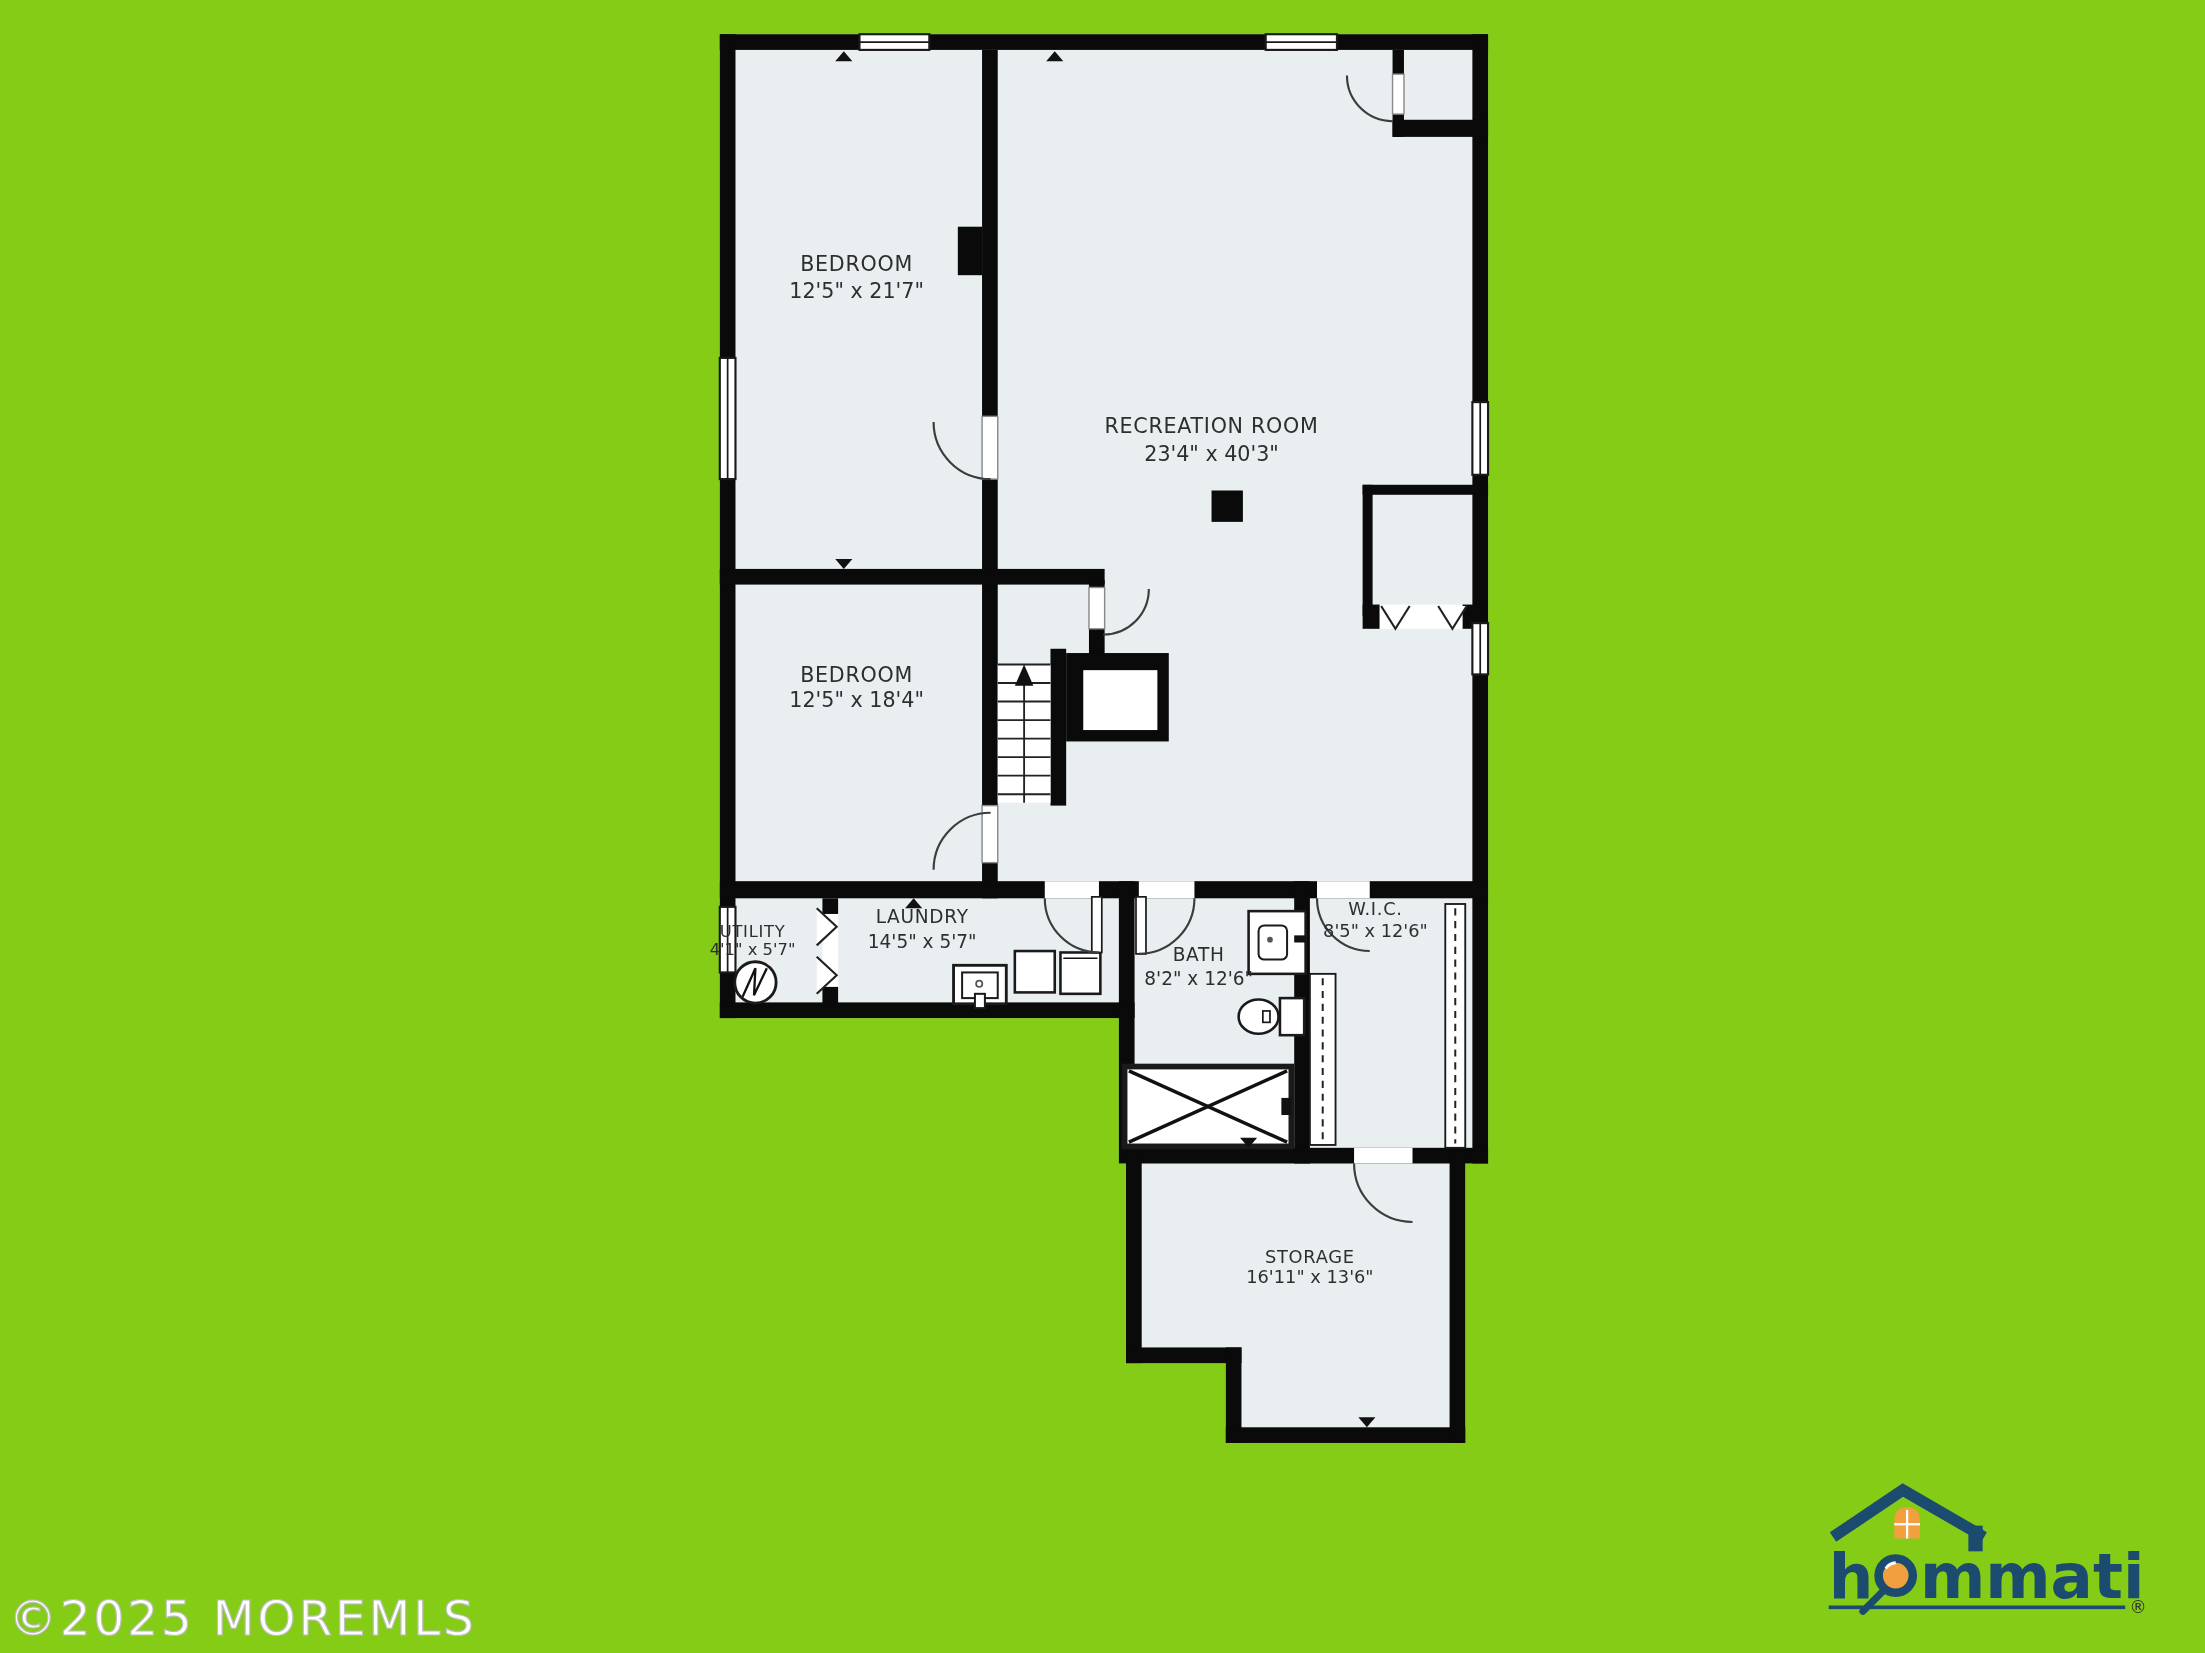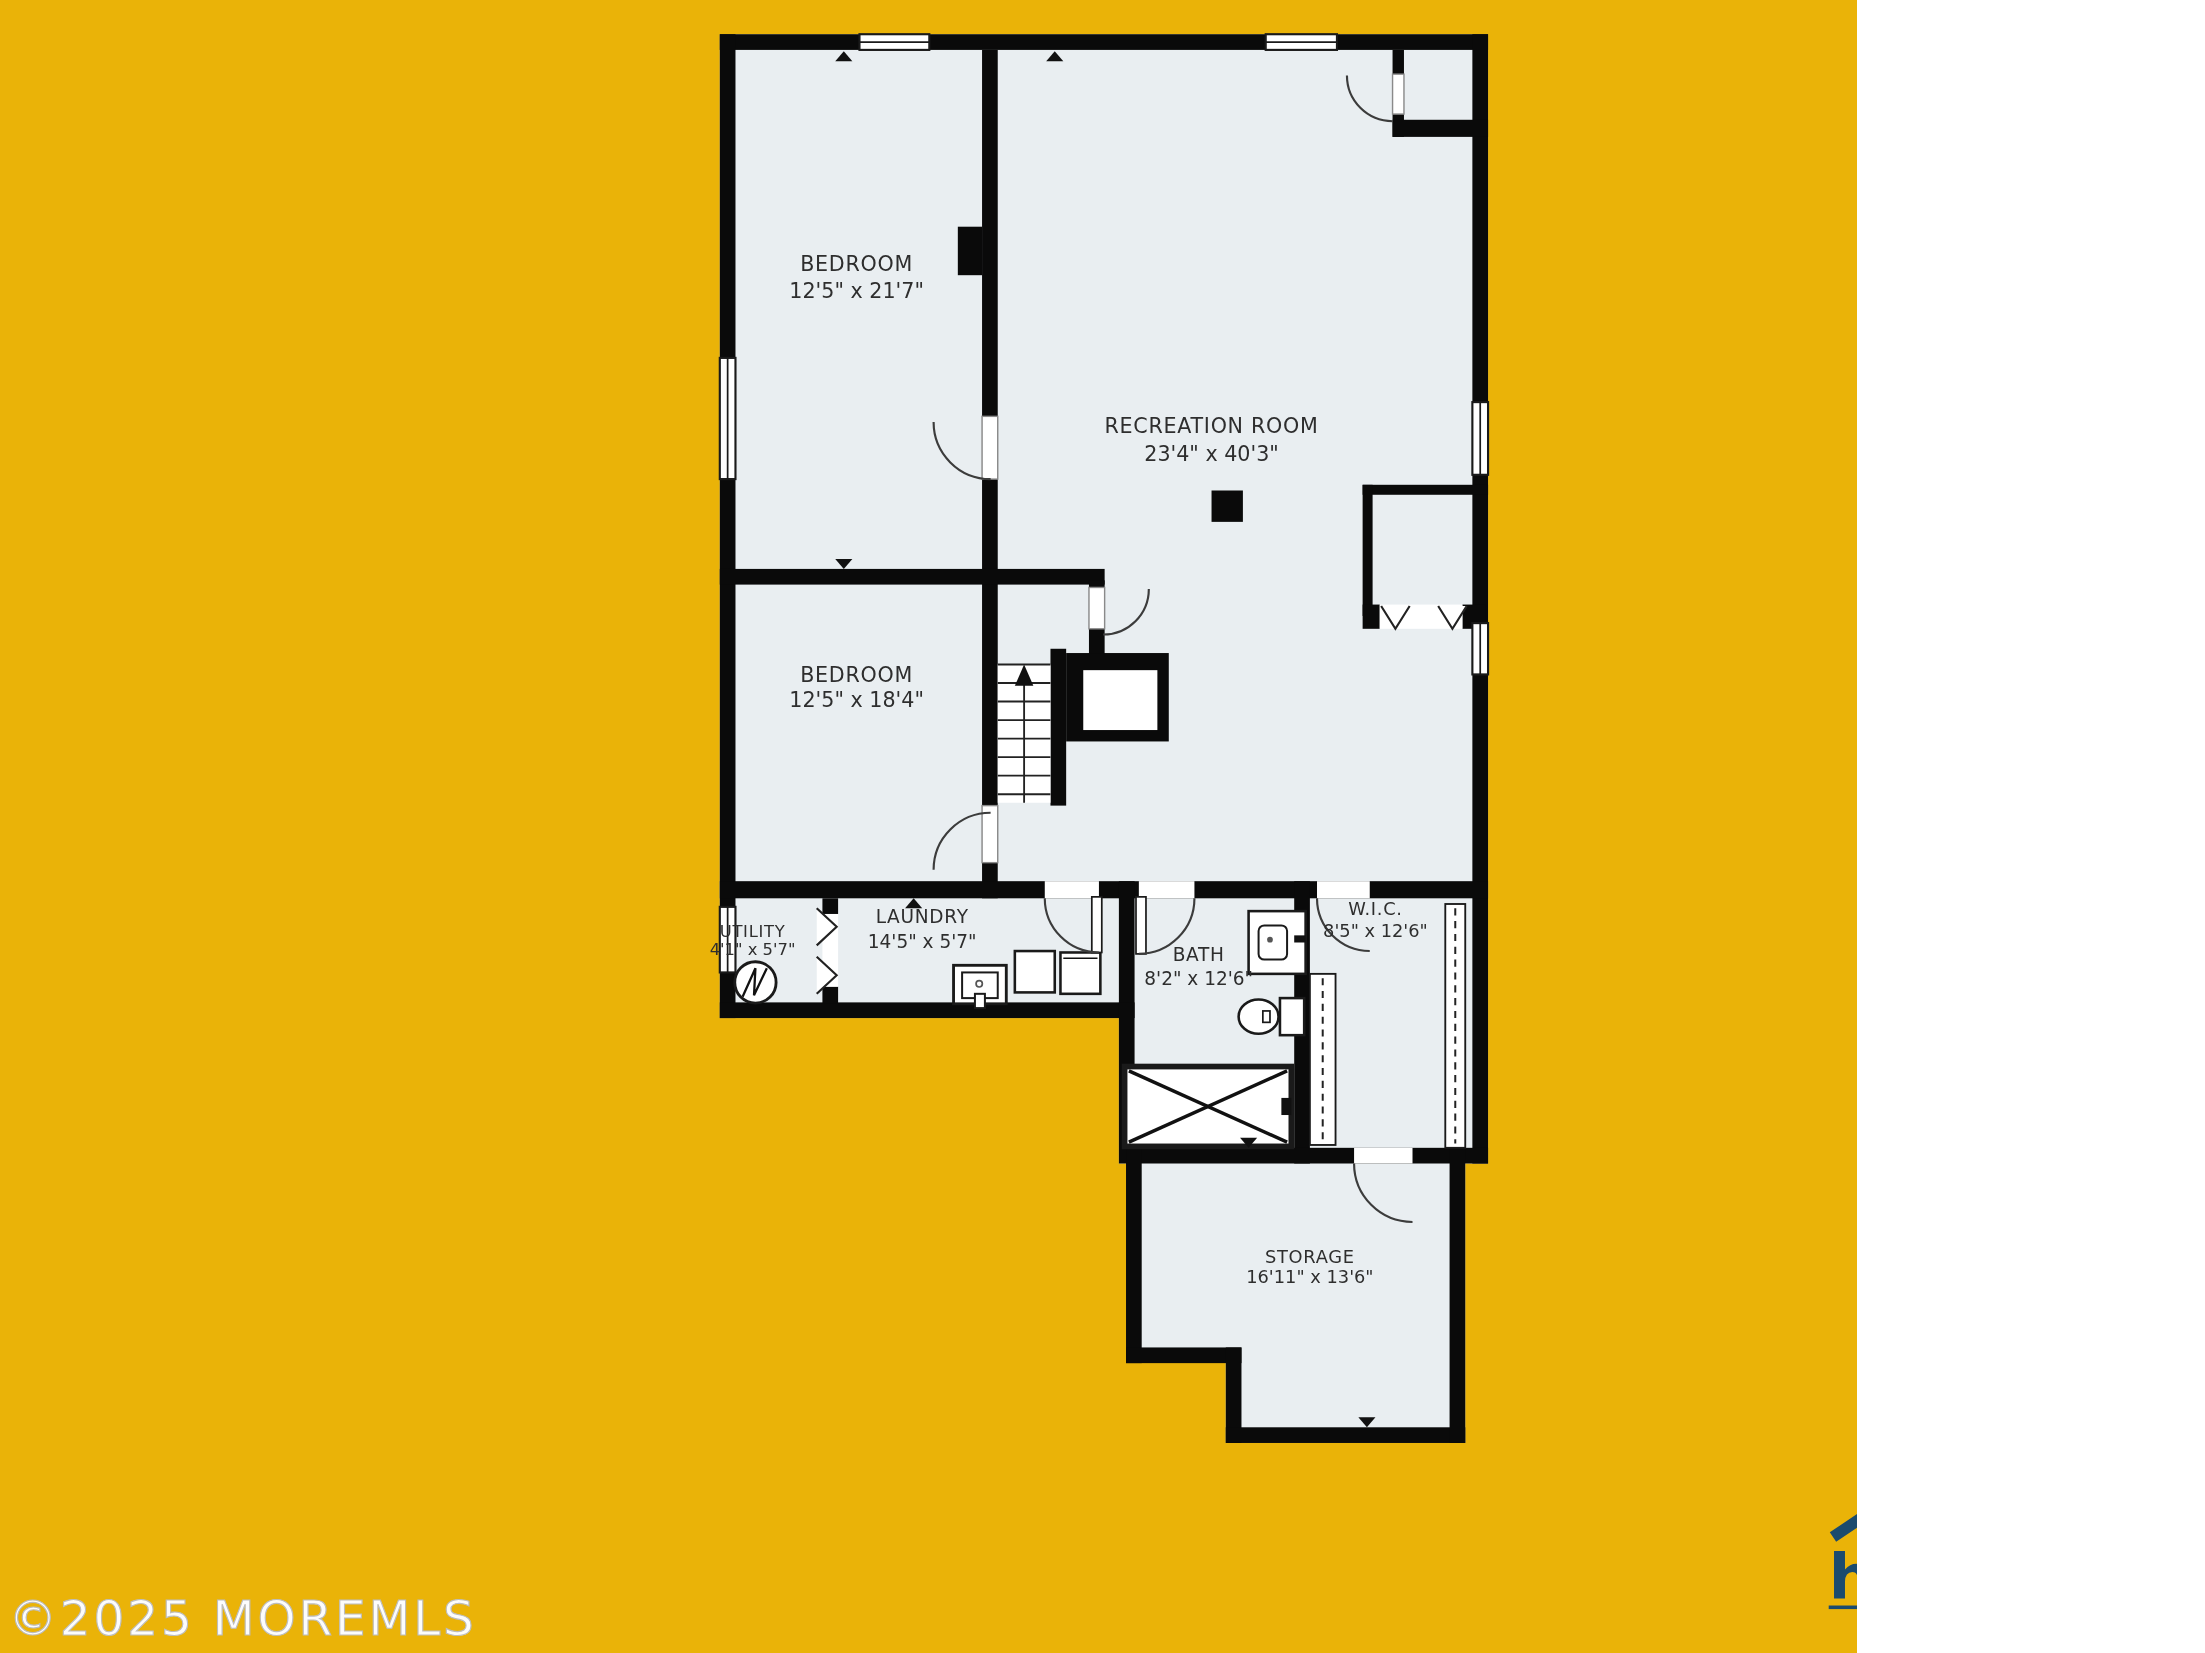--- a/index.html
+++ b/index.html
@@ -1,16 +1,16 @@
 <!DOCTYPE html>
 <html style="font-size:11.8px"><head>
 <meta charset="utf-8">
 <style>
   html,body{margin:0;padding:0;background:#ffffff;}
-  .page{width:1857px;height:1654px;position:relative;background:#eab308;overflow:hidden;}
+  .page{width:2205px;height:1654px;position:relative;background:#84cc16;overflow:hidden;}
   svg text{font-family:"DejaVu Sans","Liberation Sans",sans-serif;fill:#2e2e2e;}
   .roomname{letter-spacing:.5px;}
   .wall{fill:#0a0a0a;}
   .floor{fill:#e9eef1;}
   .gap{fill:#ffffff;}
   .fix{fill:#ffffff;stroke:#1a1a1a;}
   .arc{fill:none;stroke:#3c3c3c;stroke-width:1.5;}
   .tick{fill:#111111;}
   .winline{stroke:#1a1a1a;stroke-width:1.2;}
   .wm{font-size:34px;letter-spacing:2px;fill:#fcfcfc;stroke:#bdbdbd;stroke-width:.8;}

